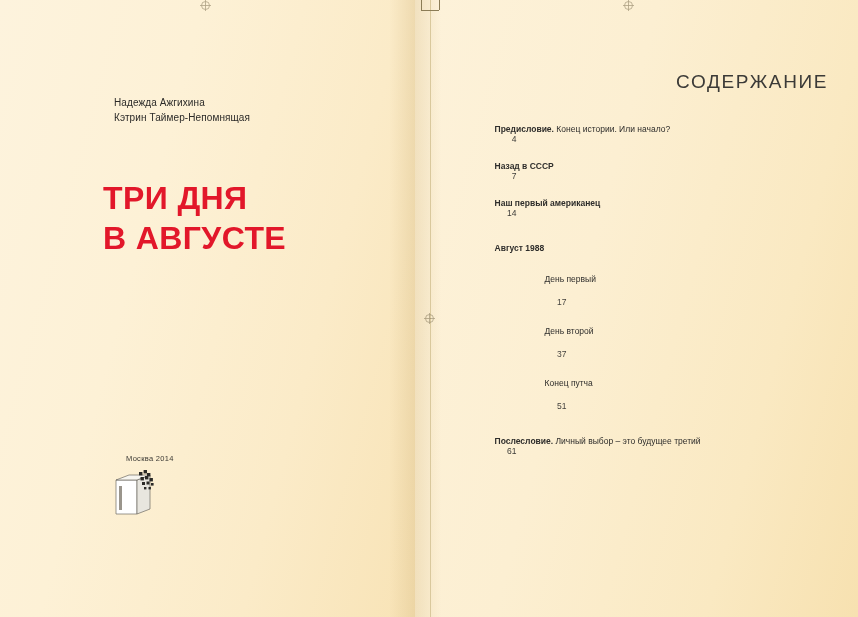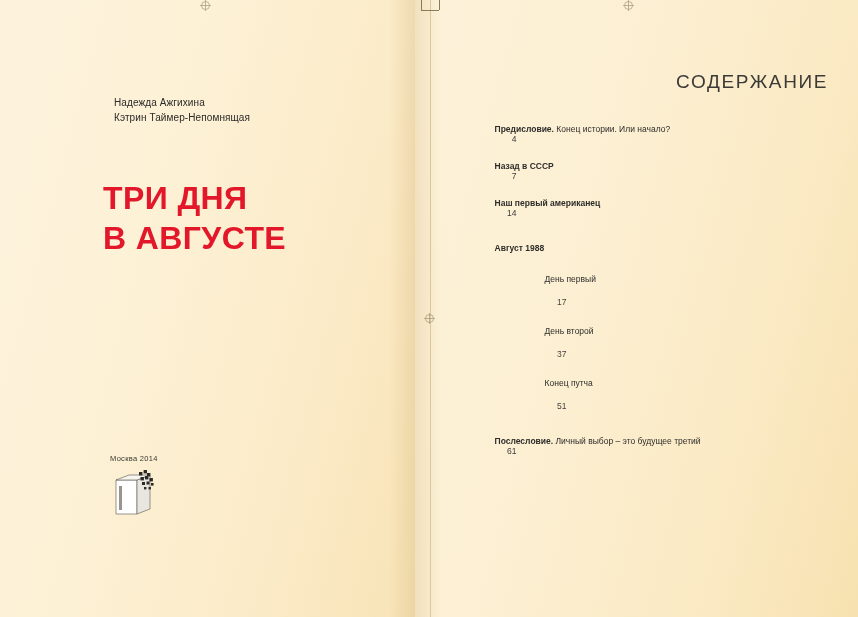--- a/index.html
+++ b/index.html
@@ -110,21 +110,21 @@
     color: #e2172a;
     font-size: 32px;
     line-height: 40px;
     font-weight: bold;
     letter-spacing: 0.4px;
   }
   .title .line2 { display: block; }
 
   .imprint {
     position: absolute;
-    left: 110px;
+    left: 126px;
     top: 454px;
     font-size: 7.5px;
     color: #3a3833;
     letter-spacing: 0.3px;
   }
   .logo {
     position: absolute;
     left: 110px;
     top: 466px;
     width: 52px;

